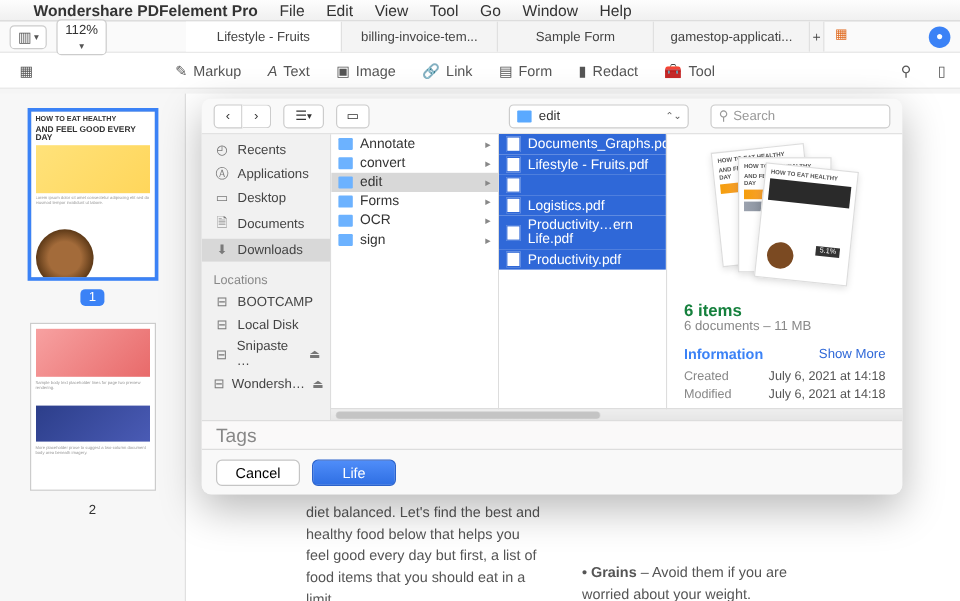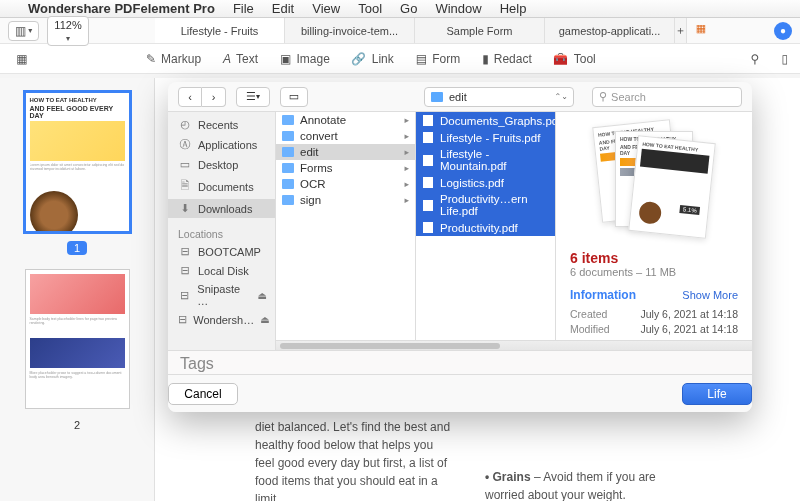--- a/index.html
+++ b/index.html
@@ -81,30 +81,30 @@
   .preview-thumbs { height:120px; display:flex; align-items:center; justify-content:center; position:relative; margin-bottom:10px;}
   .pv-card { position:absolute; width:78px; height:96px; background:#fff; border:1px solid #ddd; box-shadow:0 2px 6px rgba(0,0,0,.12); font-size:4px; padding:4px;}
   .pv1 { transform:translate(-18px,-8px) rotate(-6deg);}
   .pv2 { transform:translate(0,0);}
   .pv3 { transform:translate(18px,8px) rotate(6deg);}
   .pv-card .h { font-weight:700; font-size:5px; margin-bottom:2px;}
   .pv-card .bar { height:8px; width:100%; background:linear-gradient(90deg,#f59e0b,#fca5a5); margin-top:2px;}
   .pv-card .pct { position:absolute; bottom:22px; right:8px; background:#333; color:#fff; padding:1px 3px; font-size:6px;}
   .pv-card .cof { width:22px;height:22px;border-radius:50%;background:#7b4a22; position:absolute; left:8px; bottom:8px;}
 
-  .items-title { font-weight:600; font-size:14px; color:#b91c1c; margin-top:6px;}
+  .items-title { font-weight:600; font-size:14px; color:#15803d; margin-top:6px;}
   .items-sub { color:#888; font-size:11px; margin-bottom:10px;}
   .info-head { display:flex; justify-content:space-between; align-items:center; font-size:12px; margin-bottom:6px;}
   .info-head .left { font-weight:600; color:#3b82f6;}
   .info-head .more { color:#2f68d8; font-size:11px; cursor:pointer;}
   .info-row { display:flex; justify-content:space-between; font-size:10.5px; color:#555; margin-bottom:3px;}
   .info-row .k{ color:#888;}
 
   .dlg-tags { height:24px; border-top:1px solid #ddd; font-size:16px; color:#888; padding:4px 12px; background:#faf9f9;}
-  .dlg-footer { height:38px; border-top:1px solid #ddd; background:#f9f9f9; display:flex; align-items:center; justify-content:space-between; gap:10px; padding:0 0;}
+  .dlg-footer { height:38px; border-top:1px solid #ddd; background:#f9f9f9; display:flex; align-items:center; justify-content:flex-start; gap:10px; padding:0 12px;}
   .btn { min-width:70px; height:22px; font-size:12px; border-radius:5px; border:1px solid #c5c5c5; background:#fff; cursor:pointer; padding:0 12px;}
   .btn.primary { background:linear-gradient(#4f8df9,#2f6fe3); color:#fff; border:1px solid #2a62cb;}
 
   .scroll-hint { position:absolute; bottom:0; left:108px; right:0; height:10px; background:linear-gradient(#eee,#e6e6e6); border-top:1px solid #ddd;}
   .scroll-thumb { position:absolute; top:2px; left:4px; width:220px; height:6px; background:#c4c4c4; border-radius:3px;}
 
   
   .mini-icon { font-size:12px; color:#555;}
 </style>
 </head>
@@ -318,21 +318,20 @@
       <div class="col-item blue">
           <span class="pdfico"></span>
           <span>Documents_Graphs.pdf</span>
         </div>
       <div class="col-item blue">
           <span class="pdfico"></span>
           <span>Lifestyle - Fruits.pdf</span>
         </div>
       <div class="col-item blue">
           <span class="pdfico"></span>
-          <span>Lifestyle - Mountain.pdf</span>
         </div>
       <div class="col-item blue">
           <span class="pdfico"></span>
           <span>Logistics.pdf</span>
         </div>
       <div class="col-item blue">
           <span class="pdfico"></span>
           <span>Productivity…ern Life.pdf</span>
         </div>
       <div class="col-item blue">

